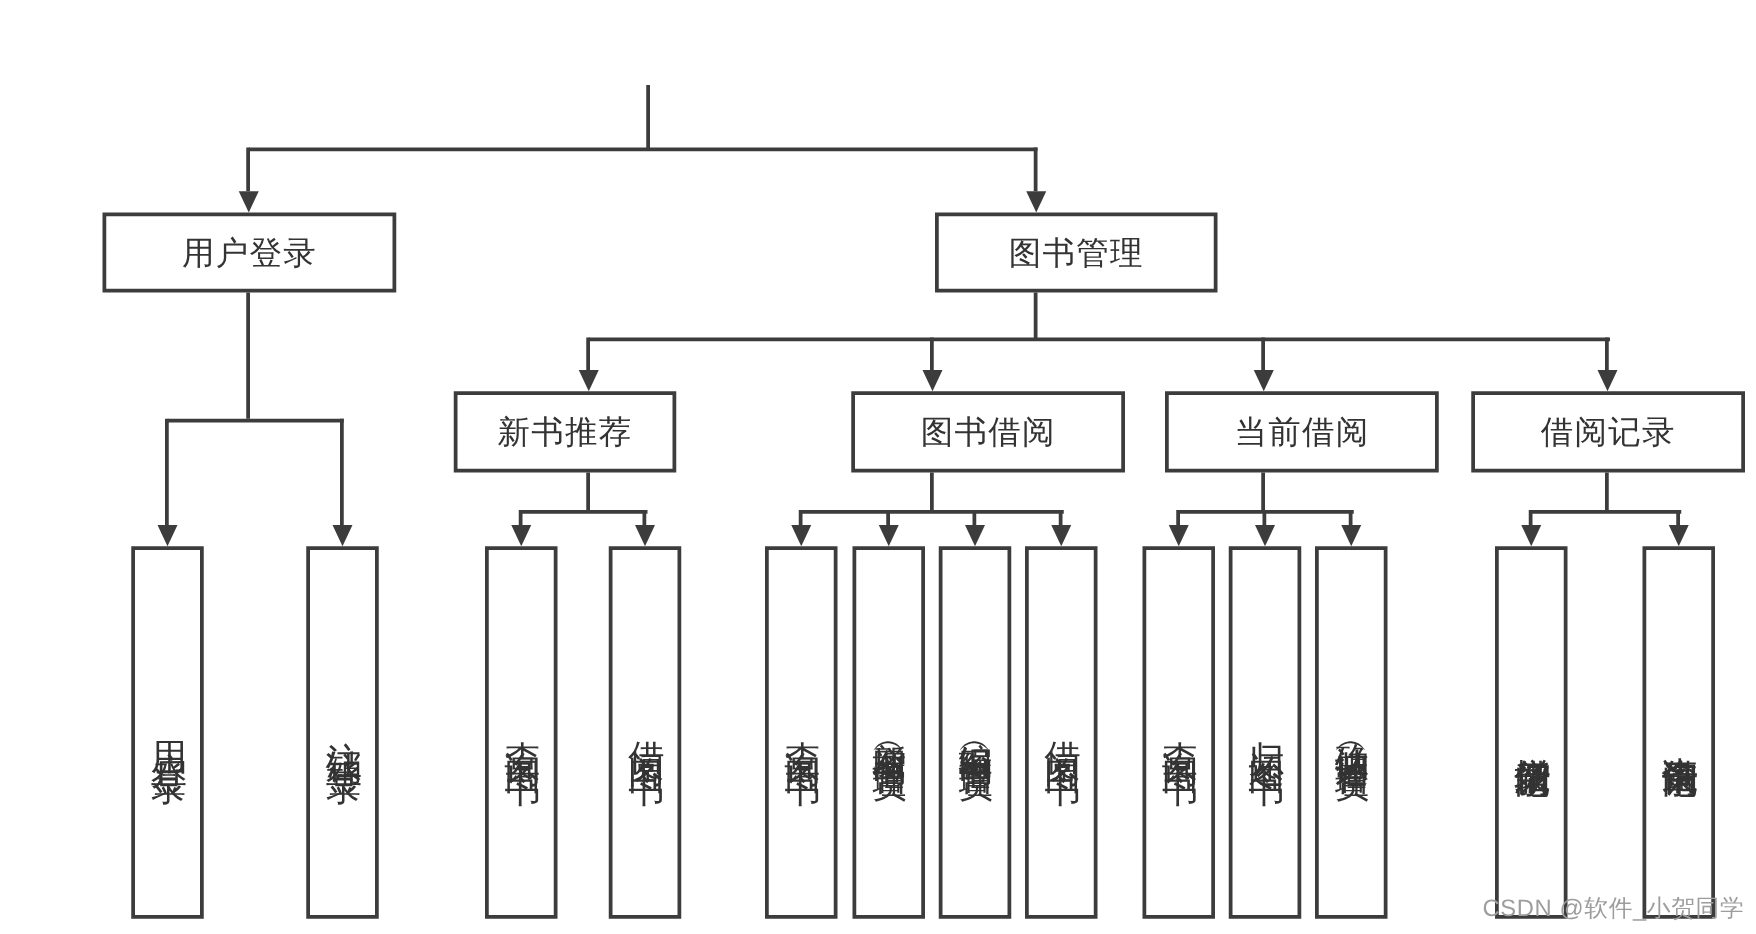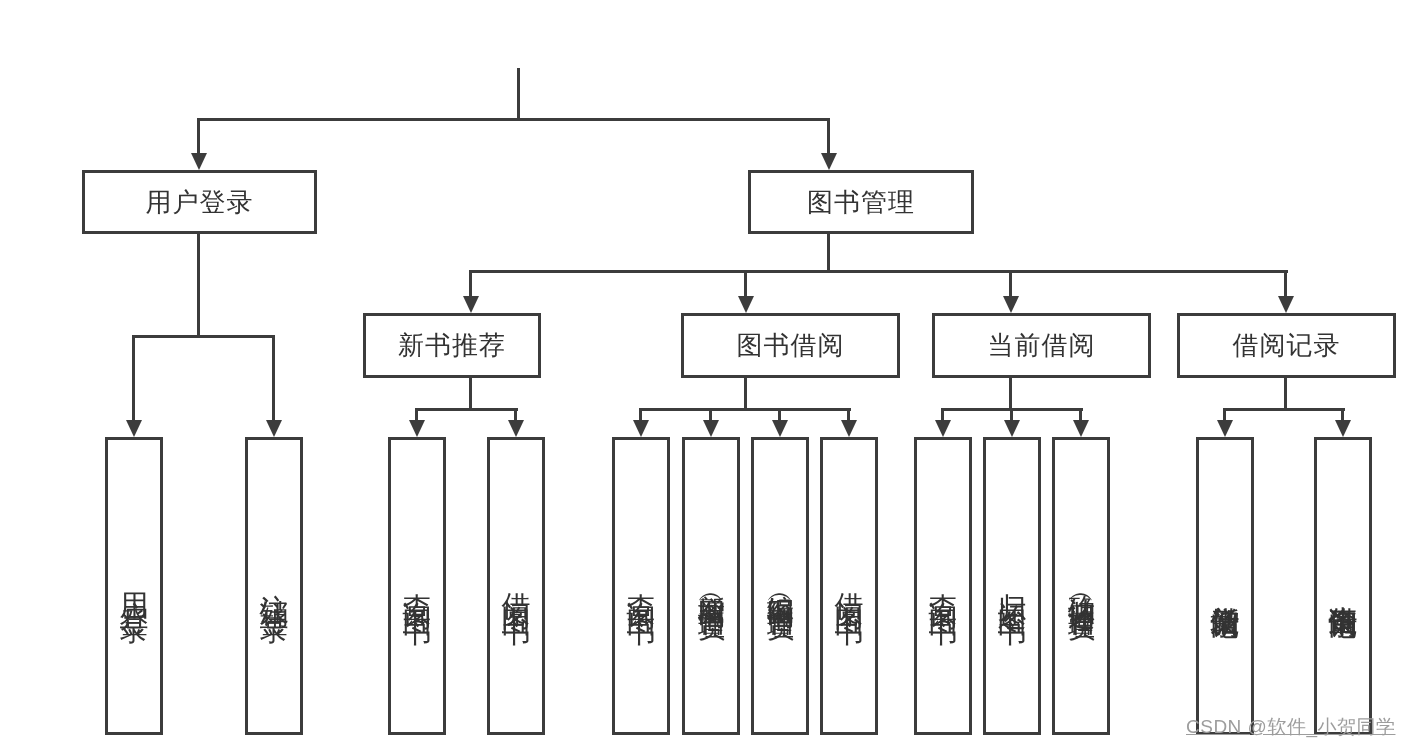--- a/index.html
+++ b/index.html
@@ -58,21 +58,20 @@
   }
   .watermark {
     position: absolute;
     left: 1186px;
     top: 714px;
     font-size: 19px;
     color: #9d9d9d;
     z-index: 10;
     white-space: nowrap;
     letter-spacing: 0.5px;
-    text-decoration: underline;
   }
 </style>
 </head>
 <body>
 
 <div class="canvas">
 
 
   <div class="vl" style="left:517px; top:68px; height:51px;"></div>
   <div class="hl" style="left:199px; top:118px; width:631px;"></div>

